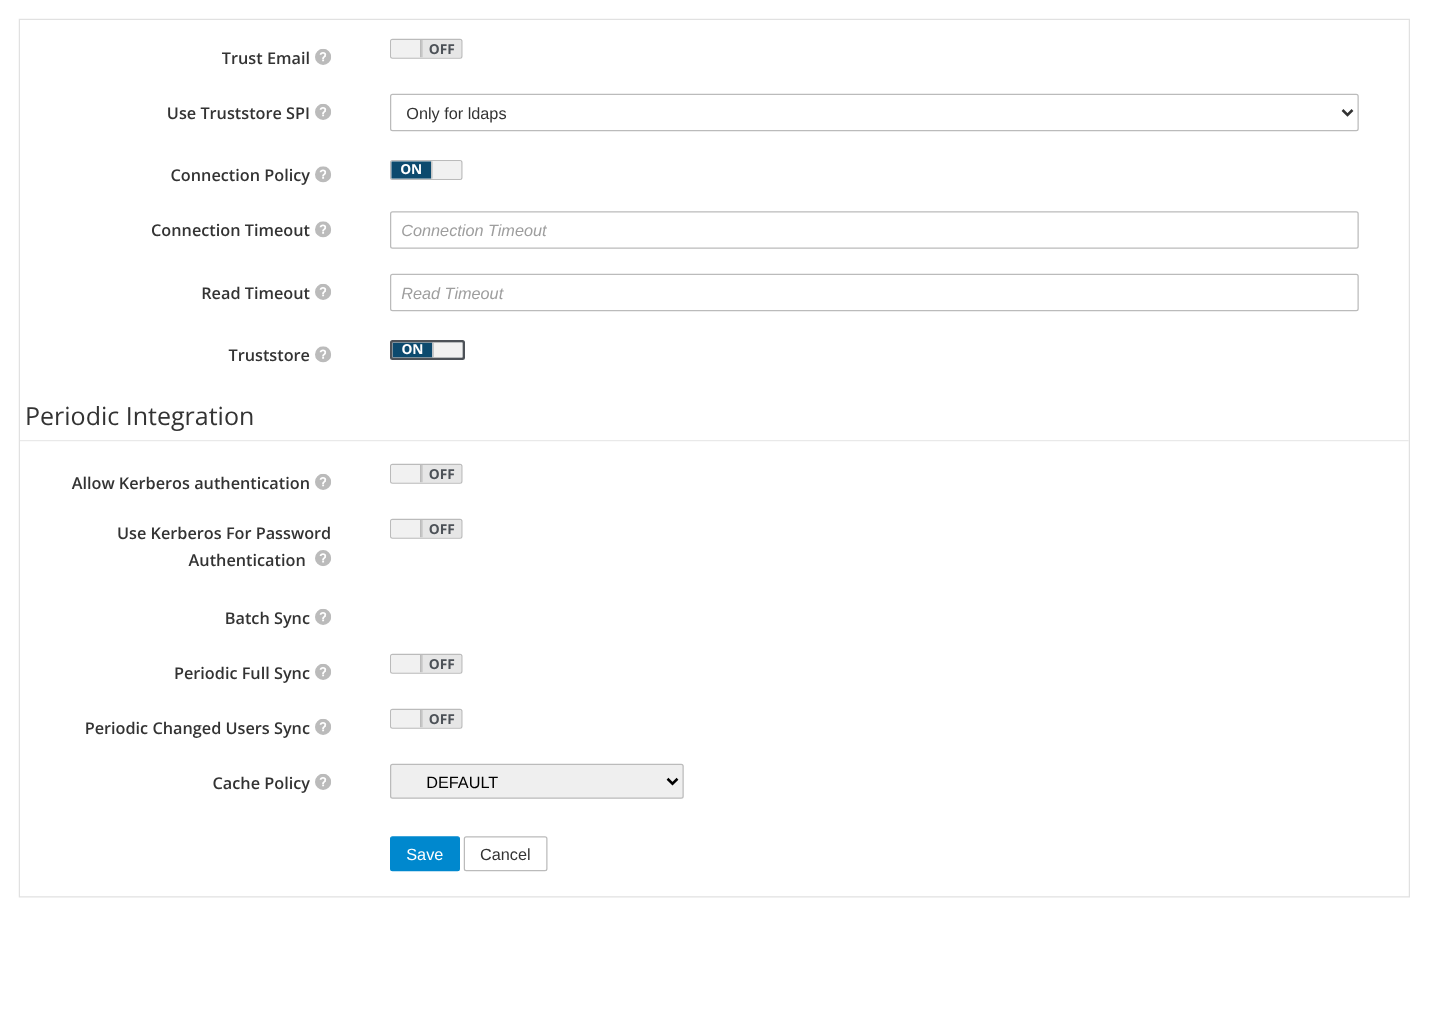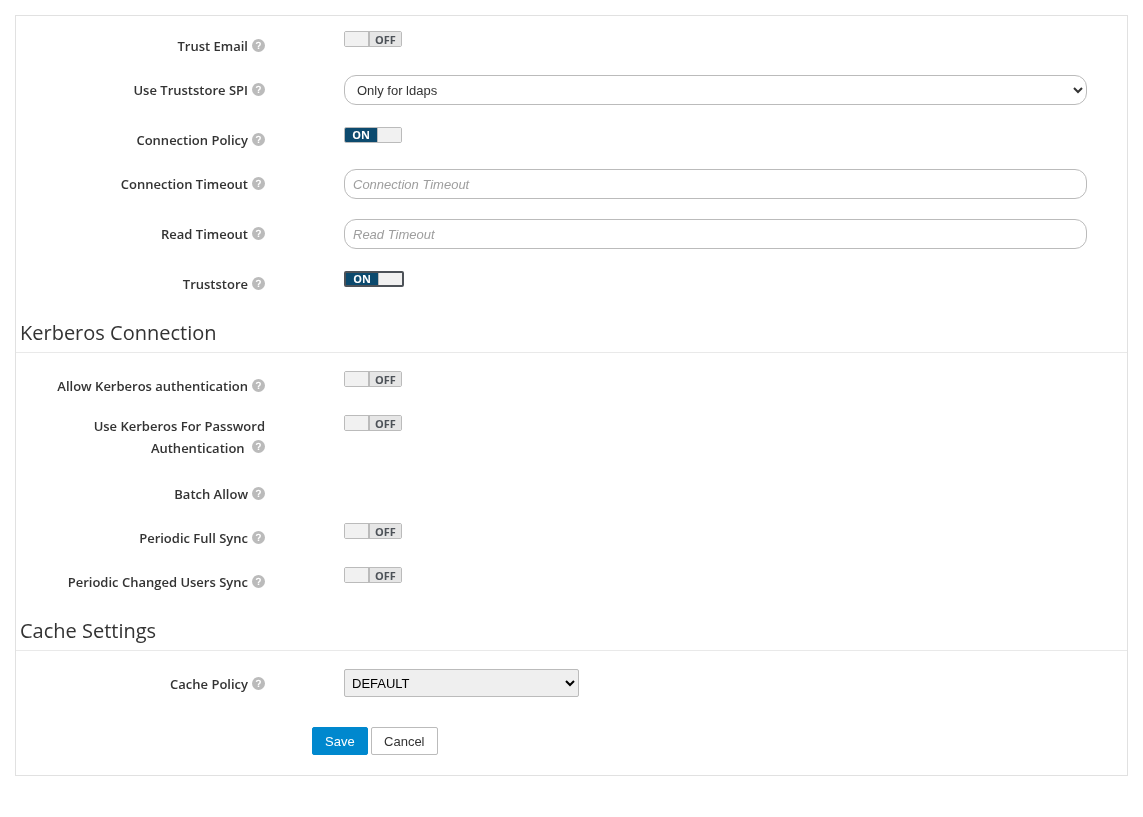--- a/index.html
+++ b/index.html
@@ -13,21 +13,20 @@
   }
   .panel {
     border: 1px solid #e1e1e1;
     padding: 5px 0 20px 0;
     width: 1113px;
   }
   .form-row {
     display: flex;
     align-items: flex-start;
     margin: 10px 0 20px 0;
-    gap: 32px;
   }
   .label-col {
     width: 261px;
     padding-right: 12px;
     text-align: right;
     font-weight: 600;
     color: #333;
     padding-top: 6px;
     display: flex;
     justify-content: flex-end;
@@ -67,32 +66,32 @@
     width: 32px;
   }
   .toggle .seg.on  { background: #0c4a6e; color: #fff; }
   .toggle .seg.off-active { background: #e6e6e6; color: #4d5258; border-left: 1px solid #bbb; }
   .toggle .seg.pad-left  { background: #f1f1f1; width: 24px; border-right: 1px solid #bbb; }
   .toggle .seg.pad-right { background: #f1f1f1; width: 24px; border-left: 1px solid #bbb; }
   select.full, input.full {
     width: 100%;
     height: 30px;
     border: 1px solid #bbb;
-    border-radius: 12px;
+    border-radius: 2px;
     padding: 0 8px;
     font-size: 13px;
     color: #333;
     background: #fff;
   }
   select.narrow {
     width: 235px;
     height: 28px;
     border: 1px solid #bbb;
     border-radius: 2px;
-    padding: 0 3px;
+    padding: 0 24px;
     font-size: 13px;
   }
   input.full::placeholder { color: #9e9e9e; font-style: italic; }
   .section-heading {
     font-size: 20px;
     font-weight: 400;
     color: #333;
     padding: 6px 0 6px 4px;
     border-bottom: 1px solid #e9e9e9;
     margin: 10px 0 18px 0;
@@ -207,21 +206,21 @@
         </span>
     </div>
     <div class="field-col">
       <div class="toggle bold">
         <div class="seg on">ON</div>
         <div class="seg pad-right"></div>
       </div>
     </div>
   </div>
 
-  <div class="section-heading">Kerberos Connection</div>
+  <div class="section-heading">Periodic Integration</div>
 
   <div class="form-row">
     <div class="label-col">
       <span>Allow Kerberos authentication</span>
       <span class="help-icon">
           <svg viewBox="0 0 16 16">
             <path d="M8 0a8 8 0 100 16A8 8 0 008 0zm.93 12.41H7.07v-1.86h1.86zm1.93-5.12c-.18.3-.52.66-1.02 1.08-.4.34-.65.6-.76.78-.11.18-.17.45-.17.82H7.08c0-.58.08-1.02.24-1.32.16-.3.48-.66.96-1.08.4-.35.66-.63.78-.84.12-.21.18-.45.18-.72 0-.38-.12-.67-.36-.87-.24-.2-.58-.3-1.02-.3-.4 0-.73.1-.99.3-.26.2-.42.49-.48.87l-1.8-.18c.1-.8.44-1.43 1.02-1.89.58-.46 1.33-.69 2.25-.69.96 0 1.72.23 2.28.69.56.46.84 1.06.84 1.8 0 .44-.09.81-.27 1.11z"></path>
           </svg>
         </span>
     </div>
@@ -248,21 +247,21 @@
       <div class="toggle">
         <div class="seg pad-left"></div>
         <div class="seg off-active">OFF</div>
       </div>
     </div>
   </div>
 
 
   <div class="form-row">
     <div class="label-col">
-      <span>Batch Allow</span>
+      <span>Batch Sync</span>
       <span class="help-icon">
           <svg viewBox="0 0 16 16">
             <path d="M8 0a8 8 0 100 16A8 8 0 008 0zm.93 12.41H7.07v-1.86h1.86zm1.93-5.12c-.18.3-.52.66-1.02 1.08-.4.34-.65.6-.76.78-.11.18-.17.45-.17.82H7.08c0-.58.08-1.02.24-1.32.16-.3.48-.66.96-1.08.4-.35.66-.63.78-.84.12-.21.18-.45.18-.72 0-.38-.12-.67-.36-.87-.24-.2-.58-.3-1.02-.3-.4 0-.73.1-.99.3-.26.2-.42.49-.48.87l-1.8-.18c.1-.8.44-1.43 1.02-1.89.58-.46 1.33-.69 2.25-.69.96 0 1.72.23 2.28.69.56.46.84 1.06.84 1.8 0 .44-.09.81-.27 1.11z"></path>
           </svg>
         </span>
     </div>
   </div>
 
   <div class="form-row">
     <div class="label-col">
@@ -291,21 +290,20 @@
         </span>
     </div>
     <div class="field-col">
       <div class="toggle">
         <div class="seg pad-left"></div>
         <div class="seg off-active">OFF</div>
       </div>
     </div>
   </div>
 
-  <div class="section-heading">Cache Settings</div>
 
   <div class="form-row">
     <div class="label-col">
       <span>Cache Policy</span>
       <span class="help-icon">
           <svg viewBox="0 0 16 16">
             <path d="M8 0a8 8 0 100 16A8 8 0 008 0zm.93 12.41H7.07v-1.86h1.86zm1.93-5.12c-.18.3-.52.66-1.02 1.08-.4.34-.65.6-.76.78-.11.18-.17.45-.17.82H7.08c0-.58.08-1.02.24-1.32.16-.3.48-.66.96-1.08.4-.35.66-.63.78-.84.12-.21.18-.45.18-.72 0-.38-.12-.67-.36-.87-.24-.2-.58-.3-1.02-.3-.4 0-.73.1-.99.3-.26.2-.42.49-.48.87l-1.8-.18c.1-.8.44-1.43 1.02-1.89.58-.46 1.33-.69 2.25-.69.96 0 1.72.23 2.28.69.56.46.84 1.06.84 1.8 0 .44-.09.81-.27 1.11z"></path>
           </svg>
         </span>
     </div>

